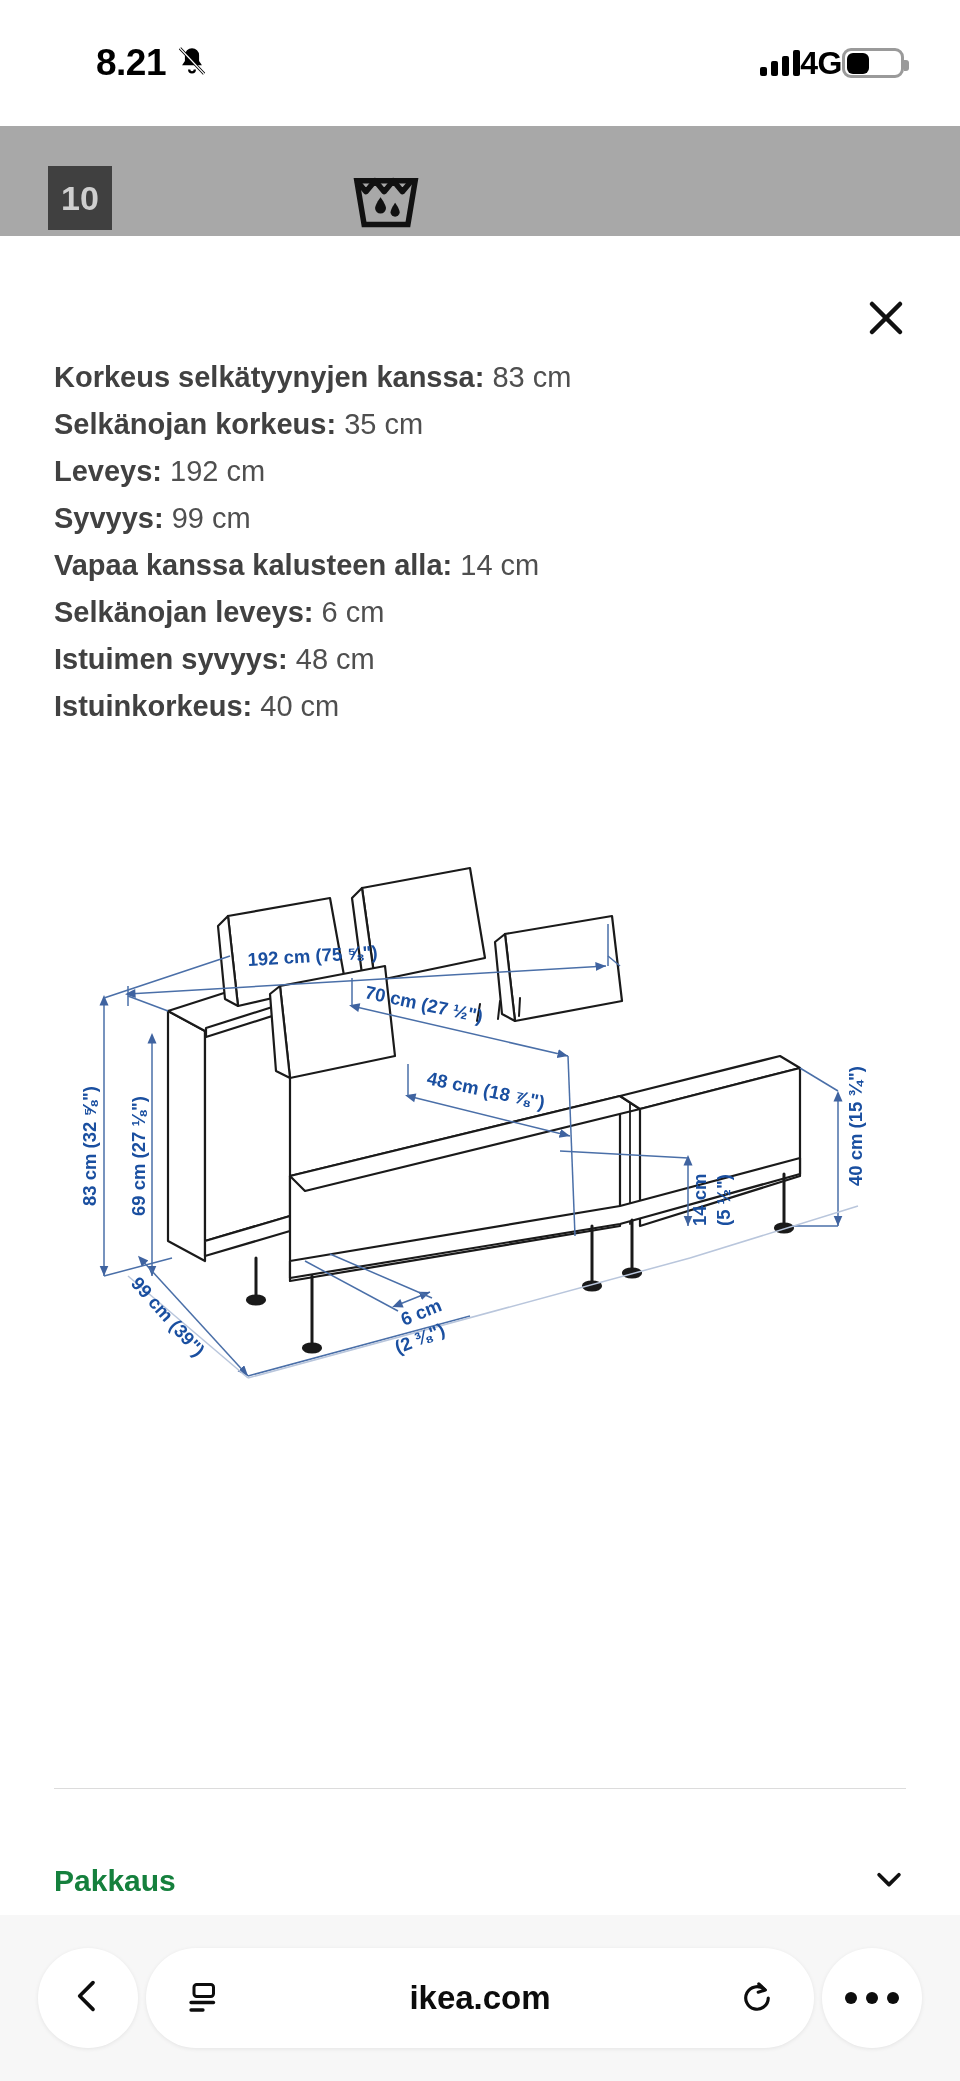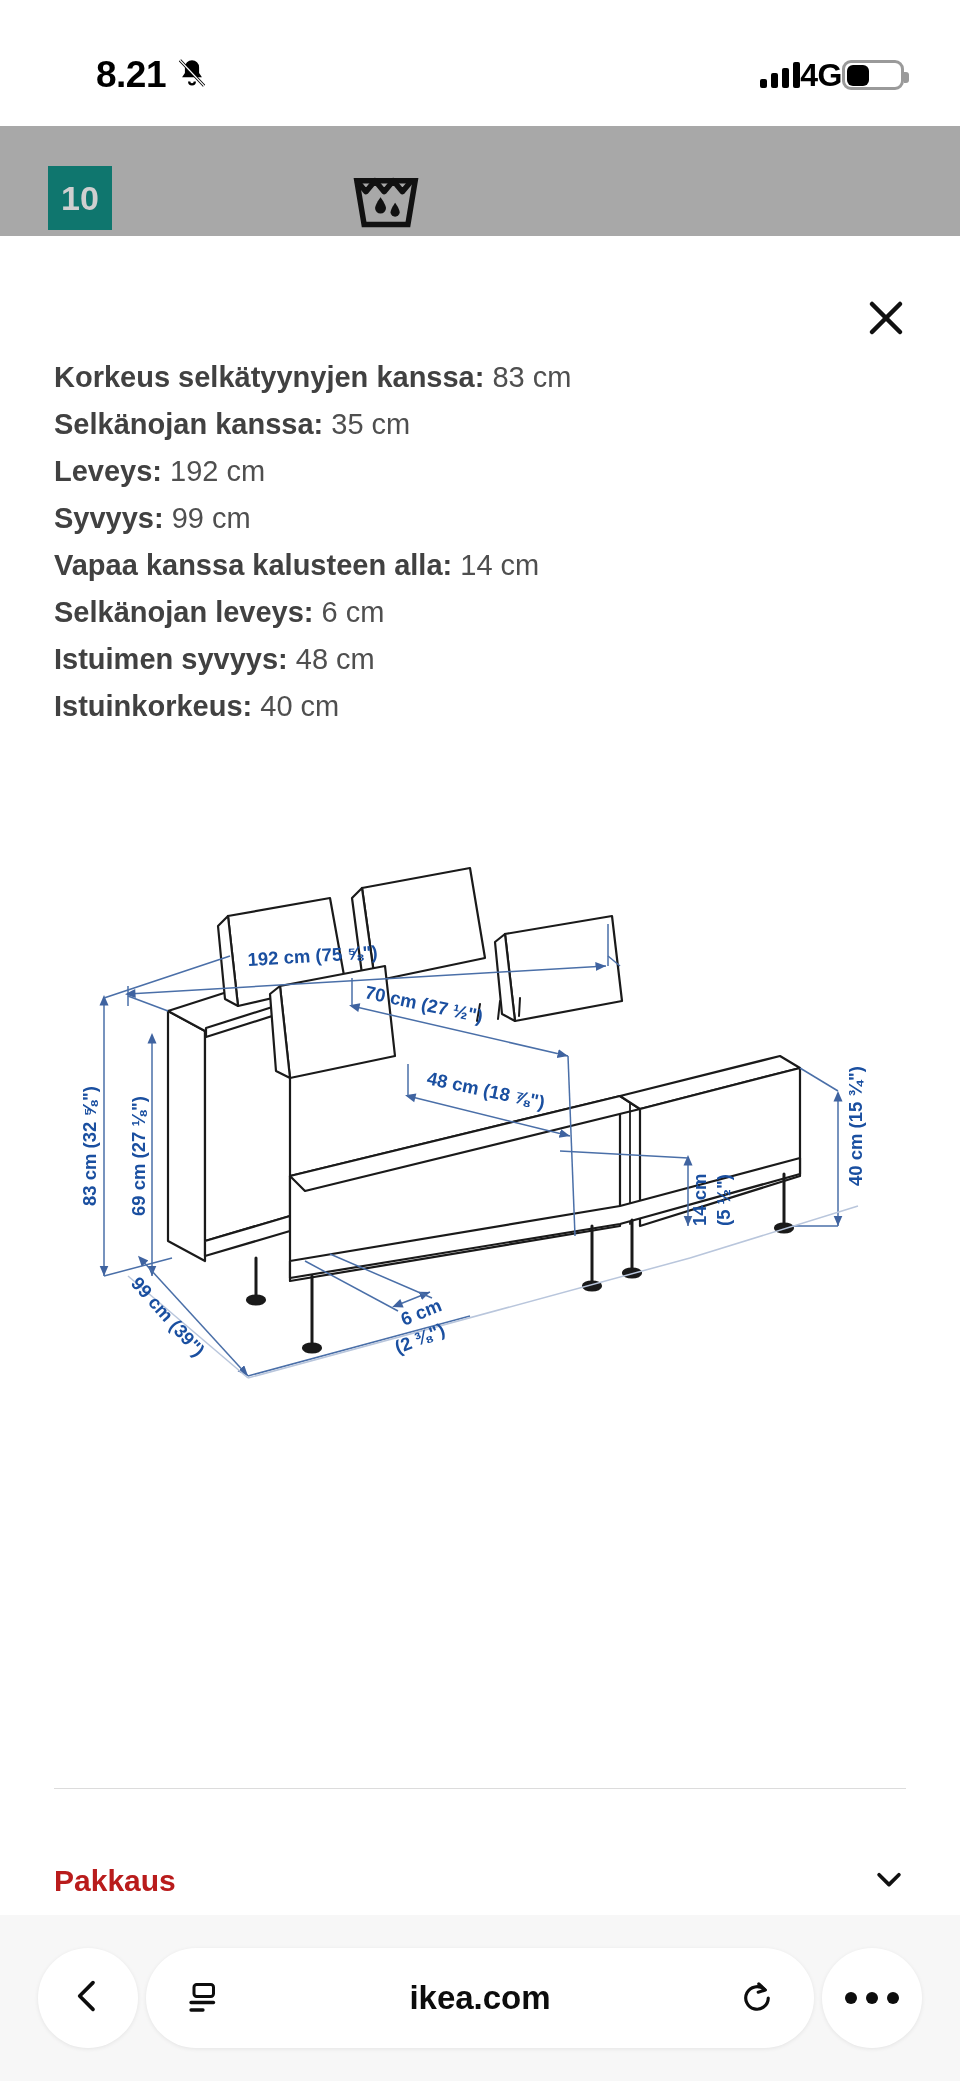--- a/index.html
+++ b/index.html
@@ -16,21 +16,21 @@
     position: relative;
     width: 960px;
     height: 2081px;
     background: #ffffff;
     overflow: hidden;
   }
 
   
   .status-bar {
     position: absolute;
-    top: 12px; left: 0;
+    top: 0; left: 0;
     width: 960px;
     height: 126px;
     background: #ffffff;
     display: flex;
     align-items: center;
     justify-content: space-between;
     padding: 0 56px 0 96px;
   }
   .status-left {
     display: flex;
@@ -104,21 +104,21 @@
     width: 960px;
     height: 110px;
     background: #a8a8a8;
   }
   .badge-10 {
     position: absolute;
     left: 48px;
     top: 40px;
     width: 64px;
     height: 64px;
-    background: #0f766e;
+    background: #404040;
     color: #cfcfcf;
     font-size: 34px;
     font-weight: bold;
     display: flex;
     align-items: center;
     justify-content: center;
   }
   .wash-icon {
     position: absolute;
     left: 348px;
@@ -199,21 +199,21 @@
     width: 852px;
     height: 90px;
     display: flex;
     align-items: center;
     justify-content: space-between;
     cursor: pointer;
   }
   .pakkaus-title {
     font-size: 30px;
     font-weight: bold;
-    color: #b91c1c;
+    color: #15803d;
   }
 
   
   .browser-bar {
     position: absolute;
     left: 0;
     bottom: 0;
     width: 960px;
     height: 166px;
     background: #f7f7f7;
@@ -325,21 +325,21 @@
         <line x1="20" y1="4" x2="4" y2="20" stroke="#111" stroke-width="2.6" stroke-linecap="round"></line>
       </svg>
     </div>
 
     <div class="spec-list">
       <div class="spec-row">
         <span class="spec-label">Korkeus selkätyynyjen kanssa:</span>
         <span class="spec-value">83 cm</span>
       </div>
       <div class="spec-row">
-        <span class="spec-label">Selkänojan kanssa:</span>
+        <span class="spec-label">Selkänojan korkeus:</span>
         <span class="spec-value">35 cm</span>
       </div>
       <div class="spec-row">
         <span class="spec-label">Leveys:</span>
         <span class="spec-value">192 cm</span>
       </div>
       <div class="spec-row">
         <span class="spec-label">Syvyys:</span>
         <span class="spec-value">99 cm</span>
       </div>

